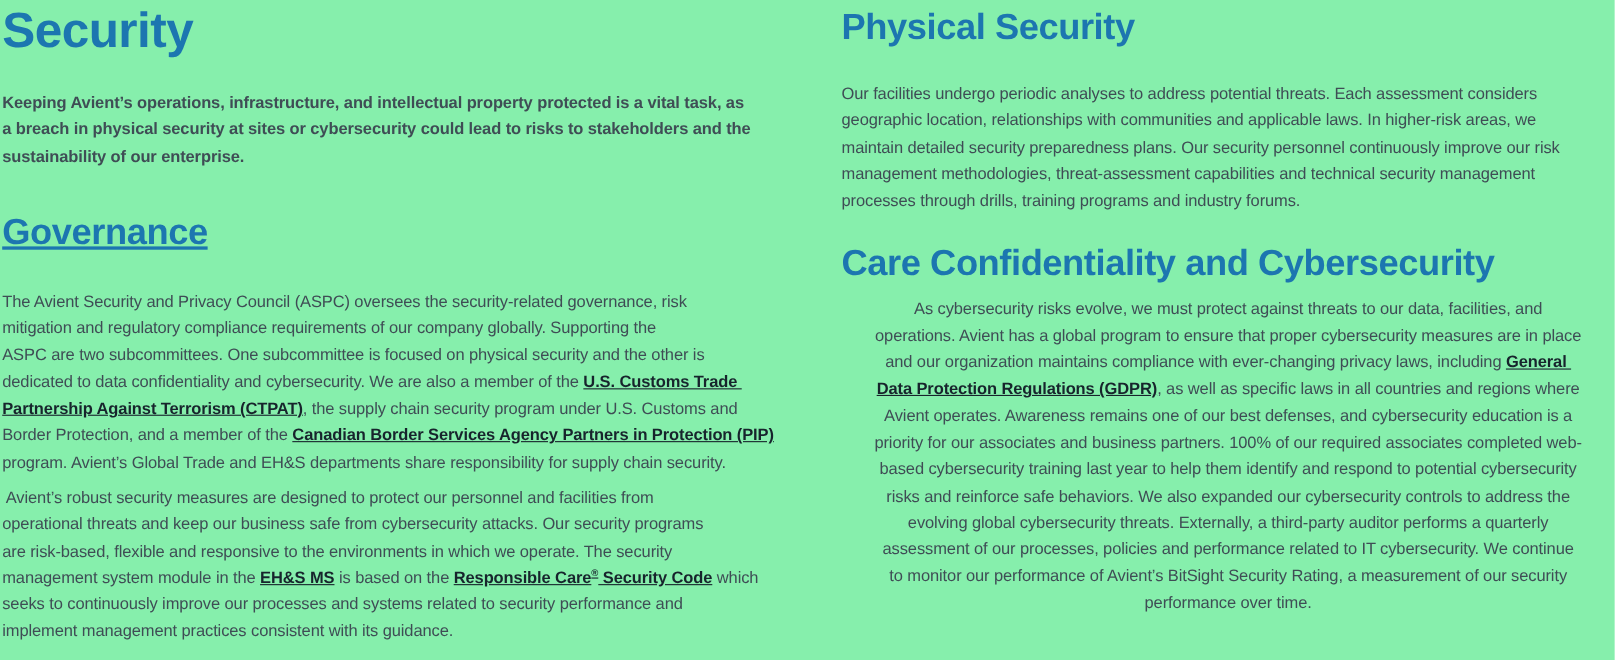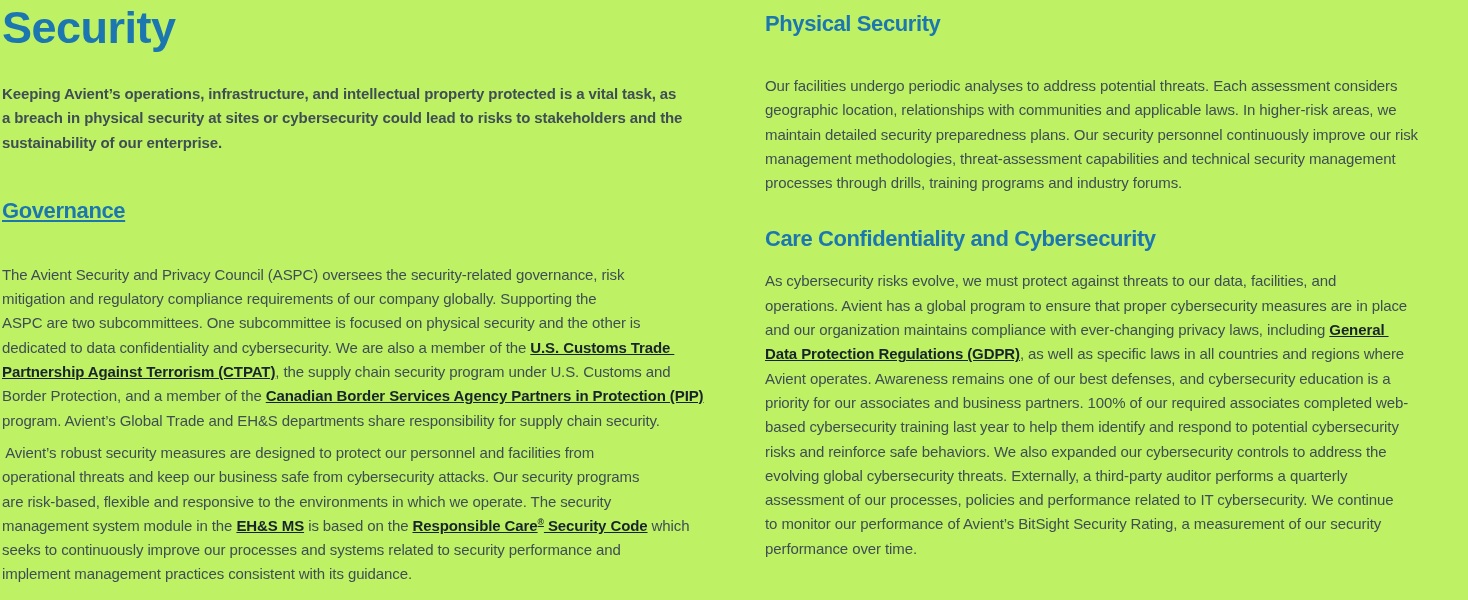--- a/index.html
+++ b/index.html
@@ -8,40 +8,40 @@
     background: #ffffff;
     width: 1468px;
     height: 600px;
     overflow: hidden;
     font-family: "Liberation Sans", sans-serif;
   }
   .page {
     position: relative;
     width: 1468px;
     height: 600px;
-    background: #bef264;
+    background: #86efac;
   }
   .col {
     position: absolute;
     top: 0;
   }
   .col-left  { left: 2px;   width: 715px; }
   .col-right { left: 765px; width: 703px; }
 
   h1.doc-title {
     margin: 2px 0 0 0;
     font-size: 45px;
     line-height: 52px;
     font-weight: 600;
     letter-spacing: -0.5px;
     color: #1c76b0;
   }
   h2.section-title {
     margin: 0;
-    font-size: 22px;
+    font-size: 33px;
     line-height: 40px;
     font-weight: 600;
     letter-spacing: -0.4px;
     color: #1c76b0;
   }
   h2.gov-title  { margin-top: 36px; text-decoration: underline; }
   h2.phys-title { margin-top: 4px; }
   h2.dc-title   { margin-top: 24px; }
 
   p.body-text {
@@ -49,21 +49,21 @@
     font-size: 15px;
     line-height: 24.3px;
     letter-spacing: -0.1px;
     color: #3f4d55;
     white-space: pre;
   }
   p.intro-para  { margin-top: 28px; font-weight: bold; }
   p.gov-para-1  { margin-top: 8px; }
   p.gov-para-2  { margin-top: 32px; }
   p.phys-para   { margin-top: 30px; }
-  p.dc-para     { margin-top: 10px; }
+  p.dc-para     { margin-top: 10px; text-align: center; }
 
   a.text-link {
     color: #17242c;
     font-weight: bold;
     text-decoration: underline;
     cursor: pointer;
   }
   .sup {
     font-size: 0.58em;
     vertical-align: super;

